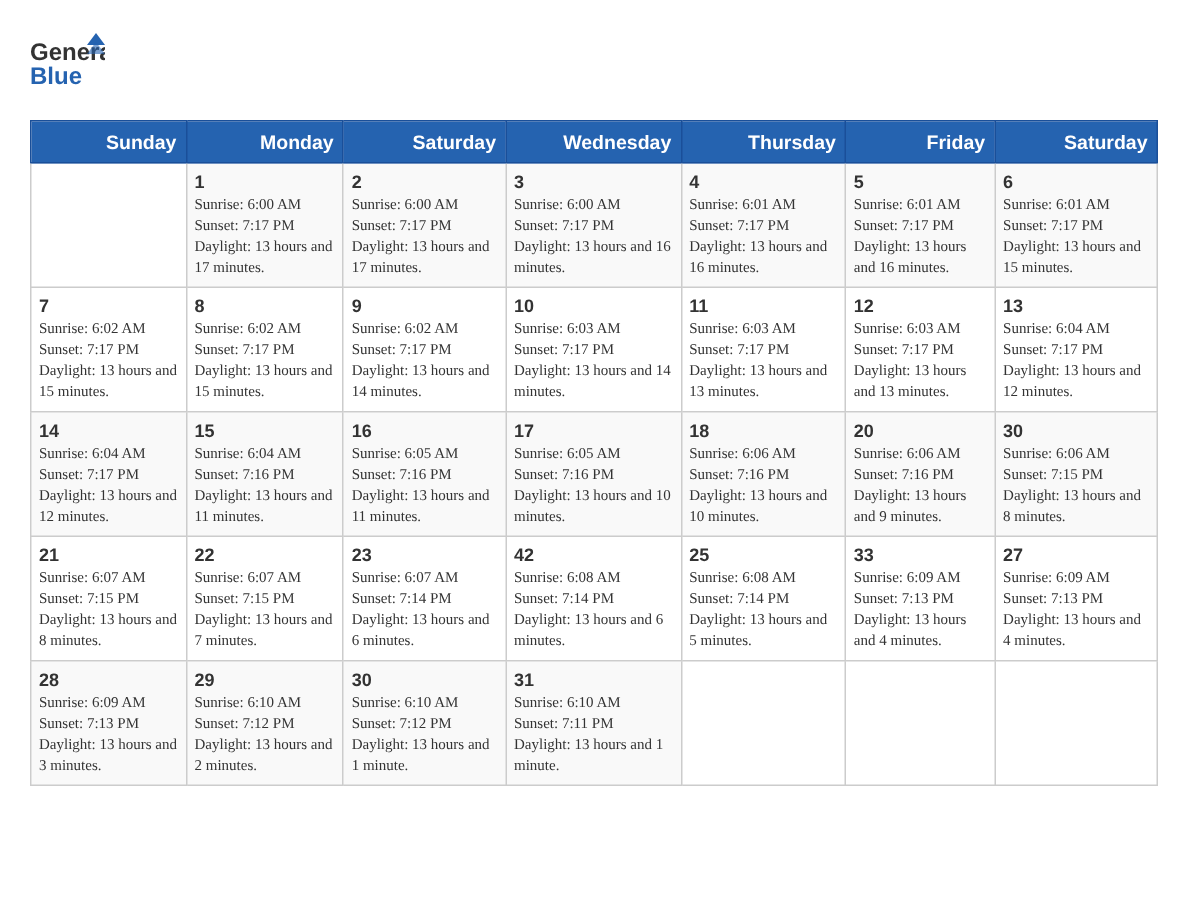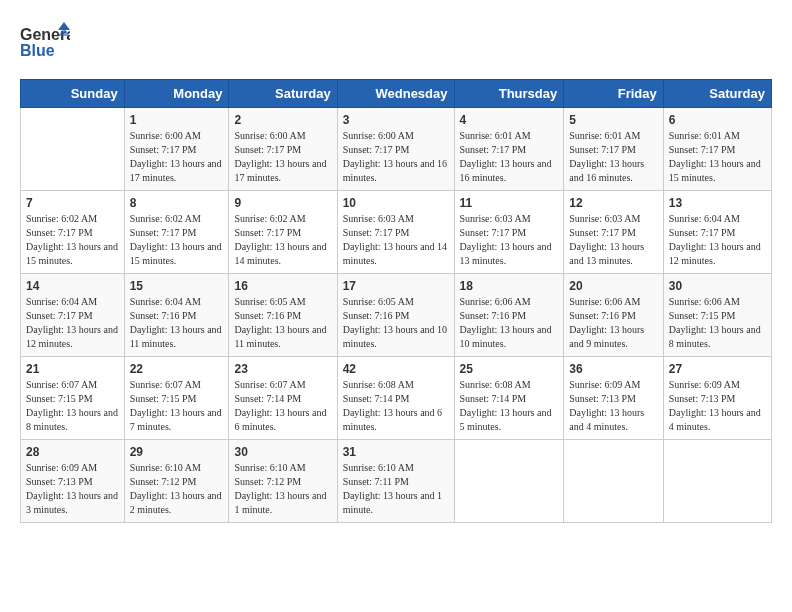--- a/index.html
+++ b/index.html
@@ -311,21 +311,21 @@
         </td>
         <td>
           <span class="day-number">25</span>
           <div class="day-info">
             <span>Sunrise: 6:08 AM</span><br>
             <span>Sunset: 7:14 PM</span><br>
             <span>Daylight: 13 hours and 5 minutes.</span>
           </div>
         </td>
         <td>
-          <span class="day-number">36</span>
+          <span class="day-number">33</span>
           <div class="day-info">
             <span>Sunrise: 6:09 AM</span><br>
             <span>Sunset: 7:13 PM</span><br>
             <span>Daylight: 13 hours and 4 minutes.</span>
           </div>
         </td>
         <td>
           <span class="day-number">27</span>
           <div class="day-info">
             <span>Sunrise: 6:09 AM</span><br>

